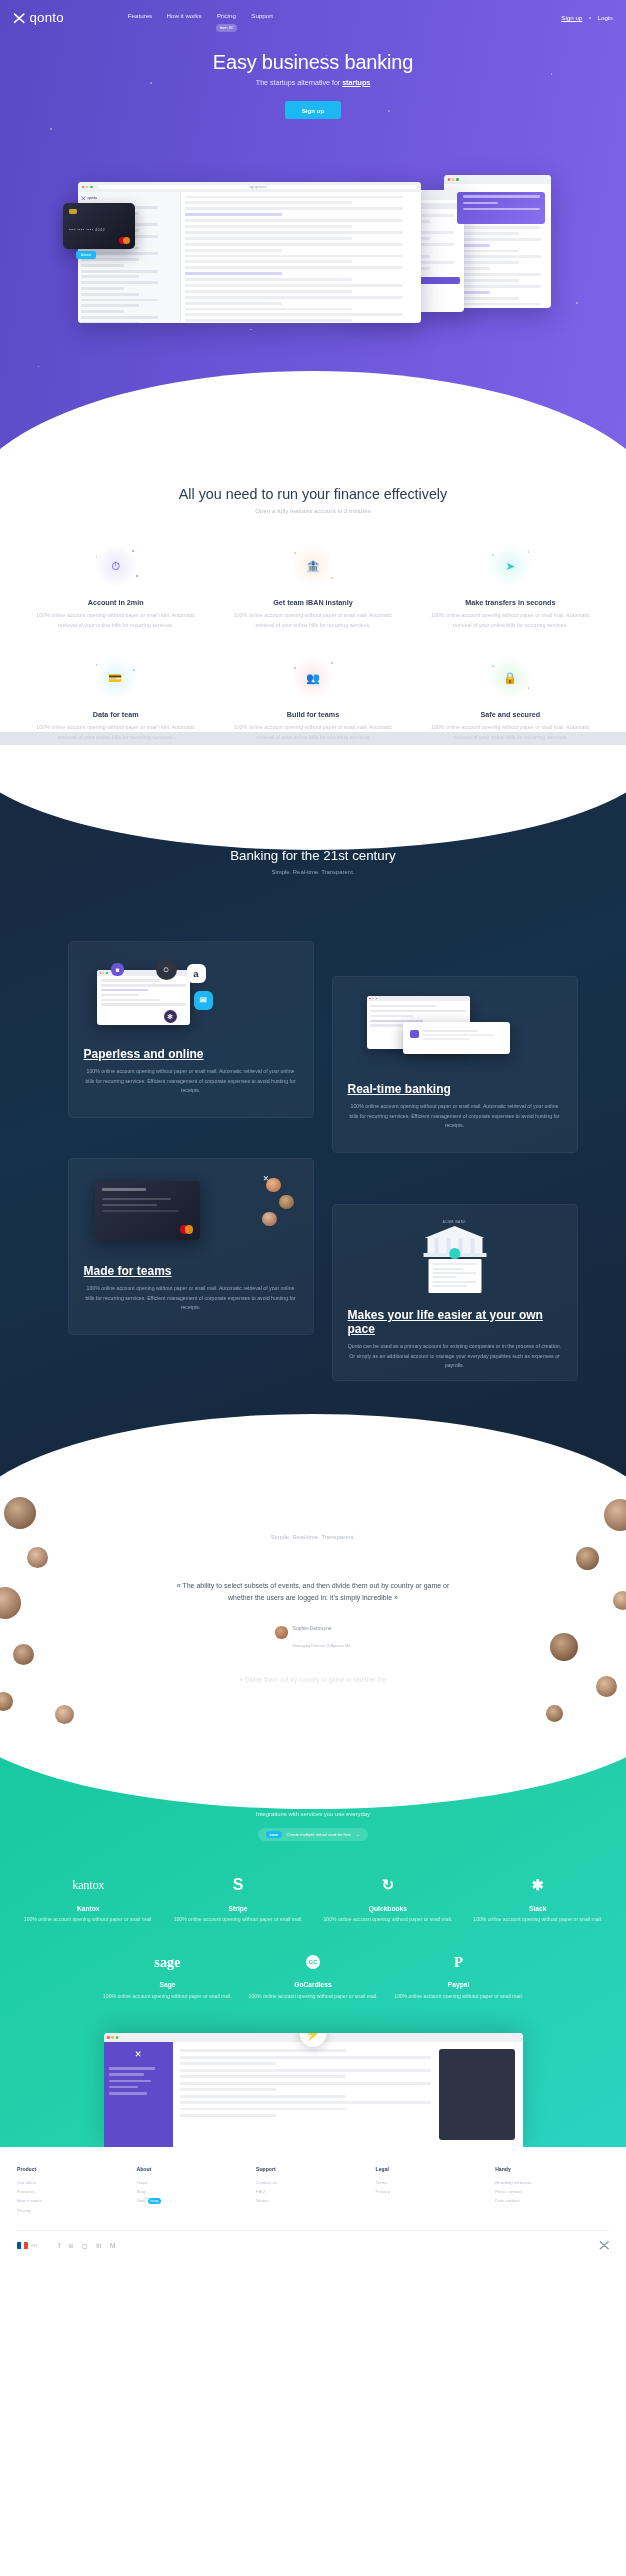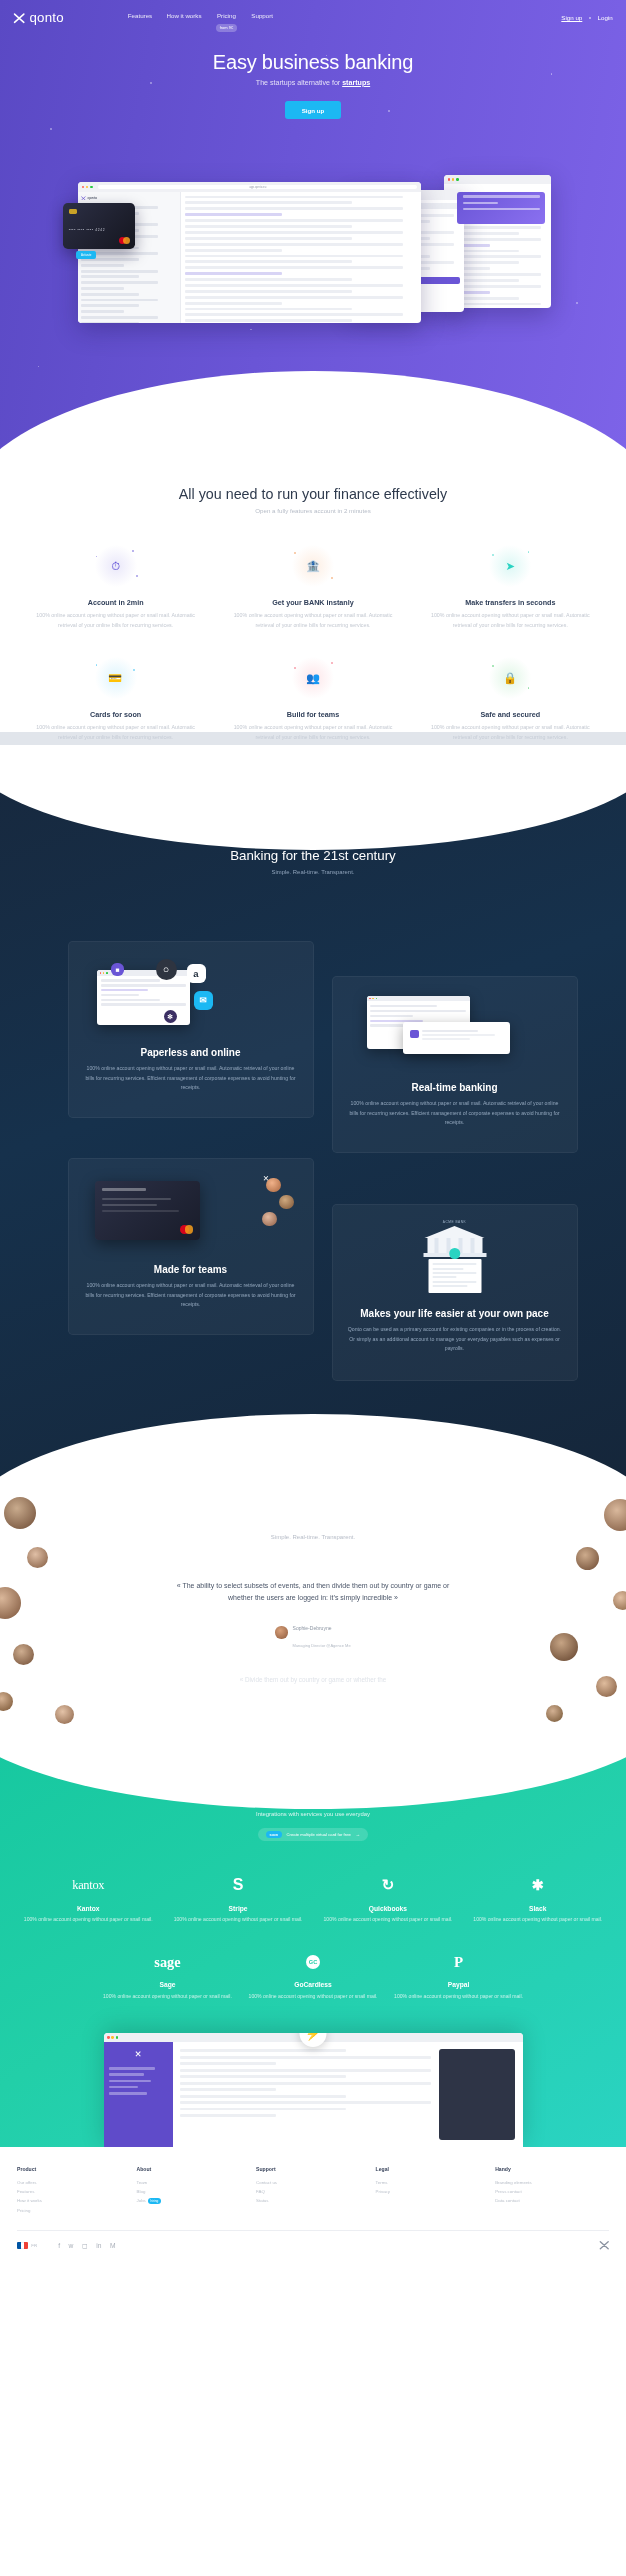--- a/index.html
+++ b/index.html
@@ -122,21 +122,21 @@
   .dark-bot-curve { position:absolute; left:-6%; bottom:-40px; width:112%; height:114px;
     background:#fff; border-radius:50% 50% 0 0 / 100% 100% 0 0; }
   .dark-bot-curve2 { position:absolute; left:-10%; bottom:-55px; width:120%; height:114px;
     background:#b9c2cf; opacity:.5; border-radius:50% 50% 0 0 / 100% 100% 0 0; }
   .dark h2 { color:#fff; font-size:13.3px; font-weight:400; text-align:center; }
   .dark .sub { color:#8fa3bb; font-size:5.9px; text-align:center; margin-top:5.7px; }
 
   .dcards { position:relative; margin:32px auto 0; width:533px; }
   .dcard { position:absolute; background:rgba(255,255,255,.045);
            border:1px solid rgba(255,255,255,.05); border-radius:4.8px; padding:13.3px 15px; }
-  .dcard h3 { color:#fff; font-size:10px; font-weight:700; text-align:center; margin-bottom:6.7px; }
+  .dcard h3 { color:#fff; font-size:12px; font-weight:700; text-align:left; margin-bottom:6.7px;text-decoration:underline; }
   .dcard p { color:#93a7bd; font-size:5.2px; line-height:1.85; text-align:center; }
   .dc1 { left:21px; top:34px; width:246px; height:177px; }
   .dc2 { left:285px; top:69px; width:246px; height:177px; }
   .dc3 { left:21px; top:251px; width:246px; height:177px; }
   .dc4 { left:285px; top:297px; width:246px; height:177px; }
 
   .mini-win { background:#fff; border-radius:2.9px; box-shadow:0 3.8px 13.3px rgba(0,0,0,.35); overflow:hidden; }
   .mini-bar { height:5.7px; background:#eceef3; display:flex; align-items:center; padding:0 2.9px; gap:1.4px; }
   .mini-bar i{width:1.7px;height:1.7px;border-radius:50%;}
   .mini-body{padding:3.8px;}
@@ -427,21 +427,21 @@
         <div class="feat-body">100% online account opening without paper or snail mail. Automatic retrieval of your online bills for recurring services.</div>
       </div>
 
       <div class="feat">
         <div class="feat-ico">
           <div class="halo" style="background:radial-gradient(circle,rgba(240,138,60,.15) 0%,rgba(240,138,60,0) 68%)"></div>
           <span class="sp" style="left:2.9px;top:7.6px;background:#f08a3c"></span>
           <span class="sp" style="right:1.9px;bottom:9.5px;background:#f08a3c"></span>
           <div class="glyph" style="color:#f08a3c">🏦</div>
         </div>
-        <div class="feat-title">Get  your BANK instanly</div>
+        <div class="feat-title">Get  team IBAN instanly</div>
         <div class="feat-body">100% online account opening without paper or snail mail. Automatic retrieval of your online bills for recurring services.</div>
       </div>
 
       <div class="feat">
         <div class="feat-ico">
           <div class="halo" style="background:radial-gradient(circle,rgba(42,211,194,.16) 0%,rgba(42,211,194,0) 68%)"></div>
           <span class="sp" style="left:3.8px;top:9.5px;background:#2ad3c2"></span>
           <span class="sp" style="right:2.9px;top:6.7px;background:#2ad3c2"></span>
           <div class="glyph" style="color:#2ad3c2">➤</div>
         </div>
@@ -449,21 +449,21 @@
         <div class="feat-body">100% online account opening without paper or snail mail. Automatic retrieval of your online bills for recurring services.</div>
       </div>
 
       <div class="feat">
         <div class="feat-ico">
           <div class="halo" style="background:radial-gradient(circle,rgba(28,184,243,.15) 0%,rgba(28,184,243,0) 68%)"></div>
           <span class="sp" style="left:1.9px;top:7.6px;background:#1cb8f3"></span>
           <span class="sp" style="right:2.9px;top:13.3px;background:#1cb8f3"></span>
           <div class="glyph" style="color:#1cb8f3">💳</div>
         </div>
-        <div class="feat-title">Cards for soon</div>
+        <div class="feat-title">Data for team</div>
         <div class="feat-body">100% online account opening without paper or snail mail. Automatic retrieval of your online bills for recurring services.</div>
       </div>
 
       <div class="feat">
         <div class="feat-ico">
           <div class="halo" style="background:radial-gradient(circle,rgba(240,83,107,.15) 0%,rgba(240,83,107,0) 68%)"></div>
           <span class="sp" style="left:2.9px;top:11.4px;background:#f0536b"></span>
           <span class="sp" style="right:1.9px;top:5.7px;background:#f0536b"></span>
           <div class="glyph" style="color:#f0536b">👥</div>
         </div>

